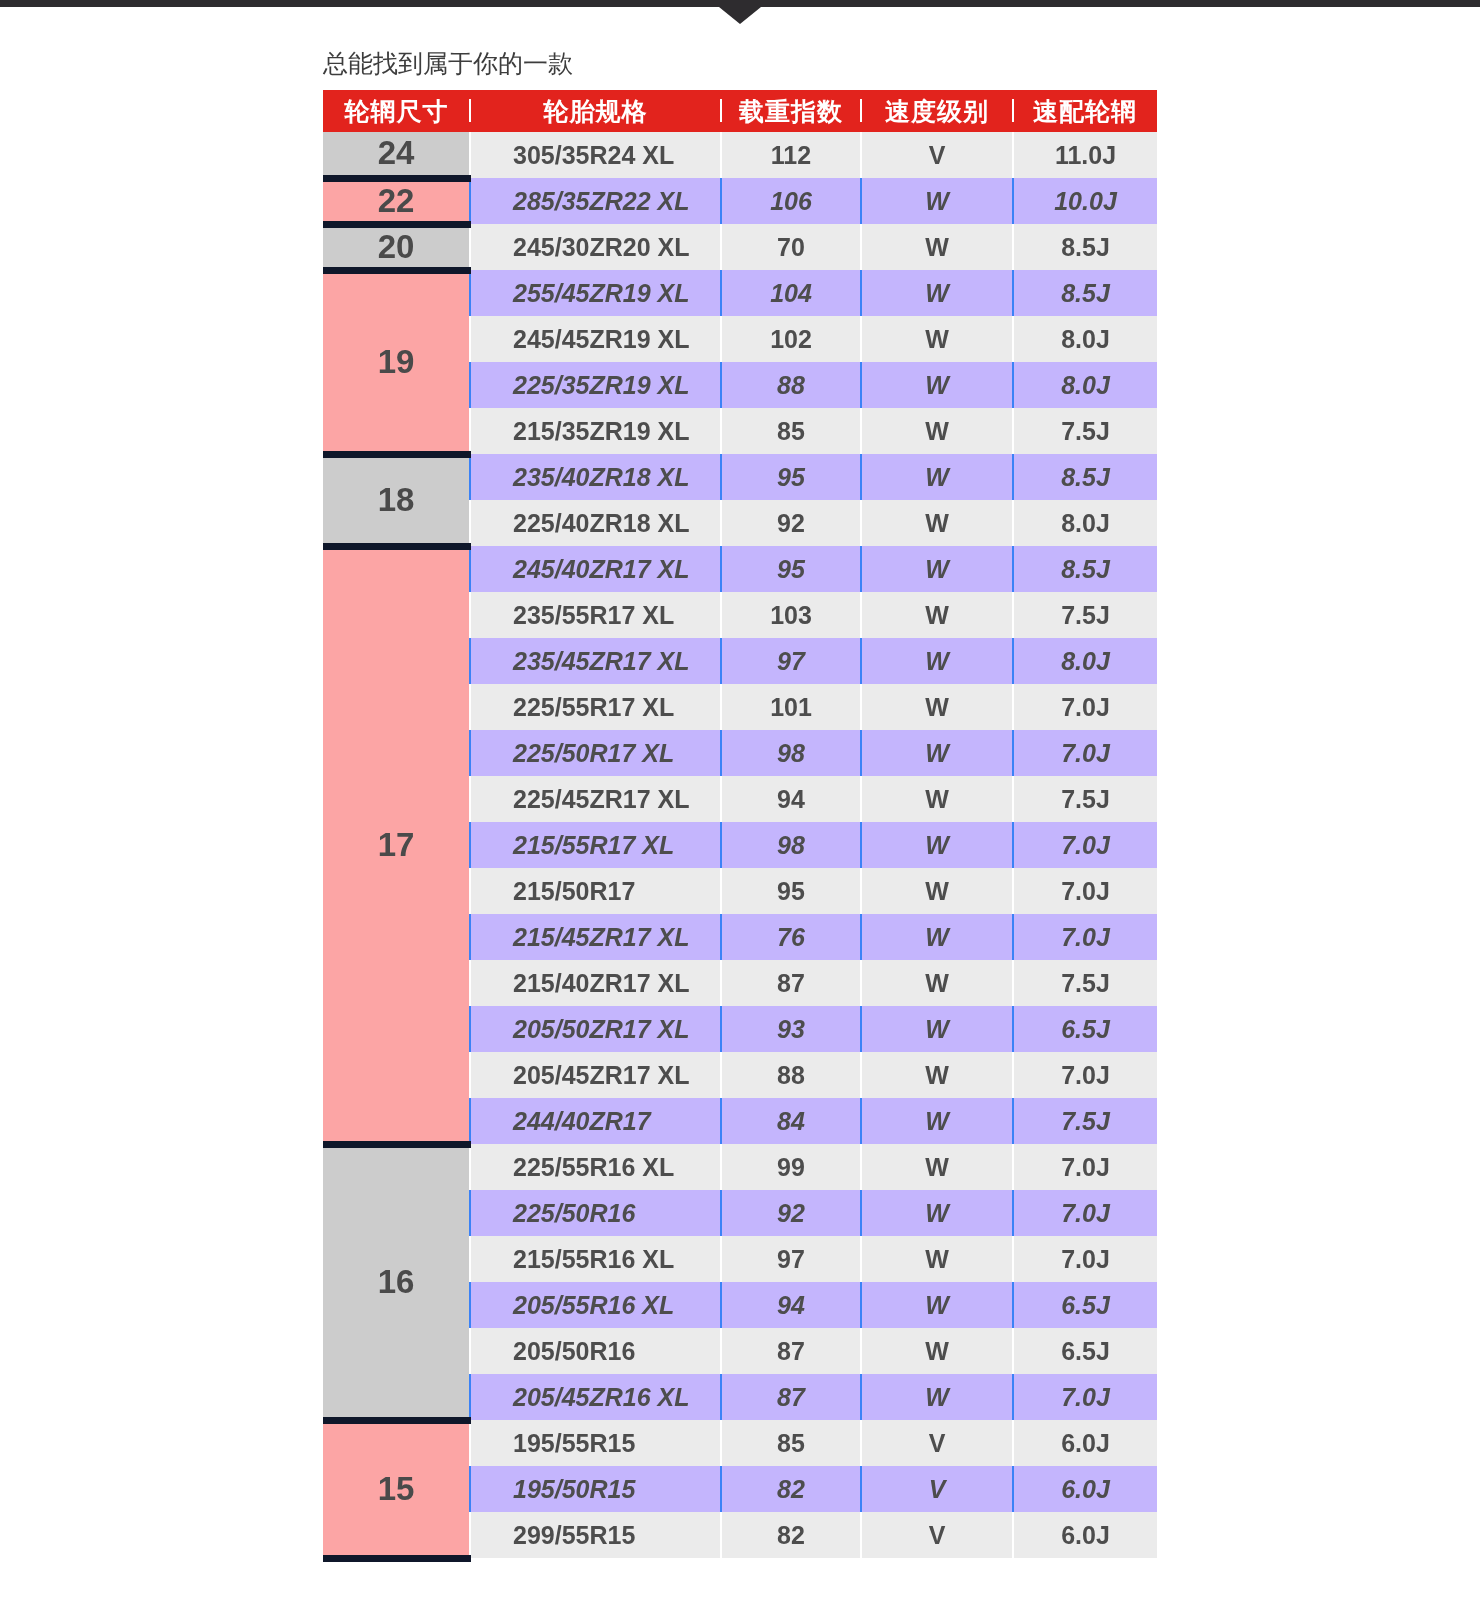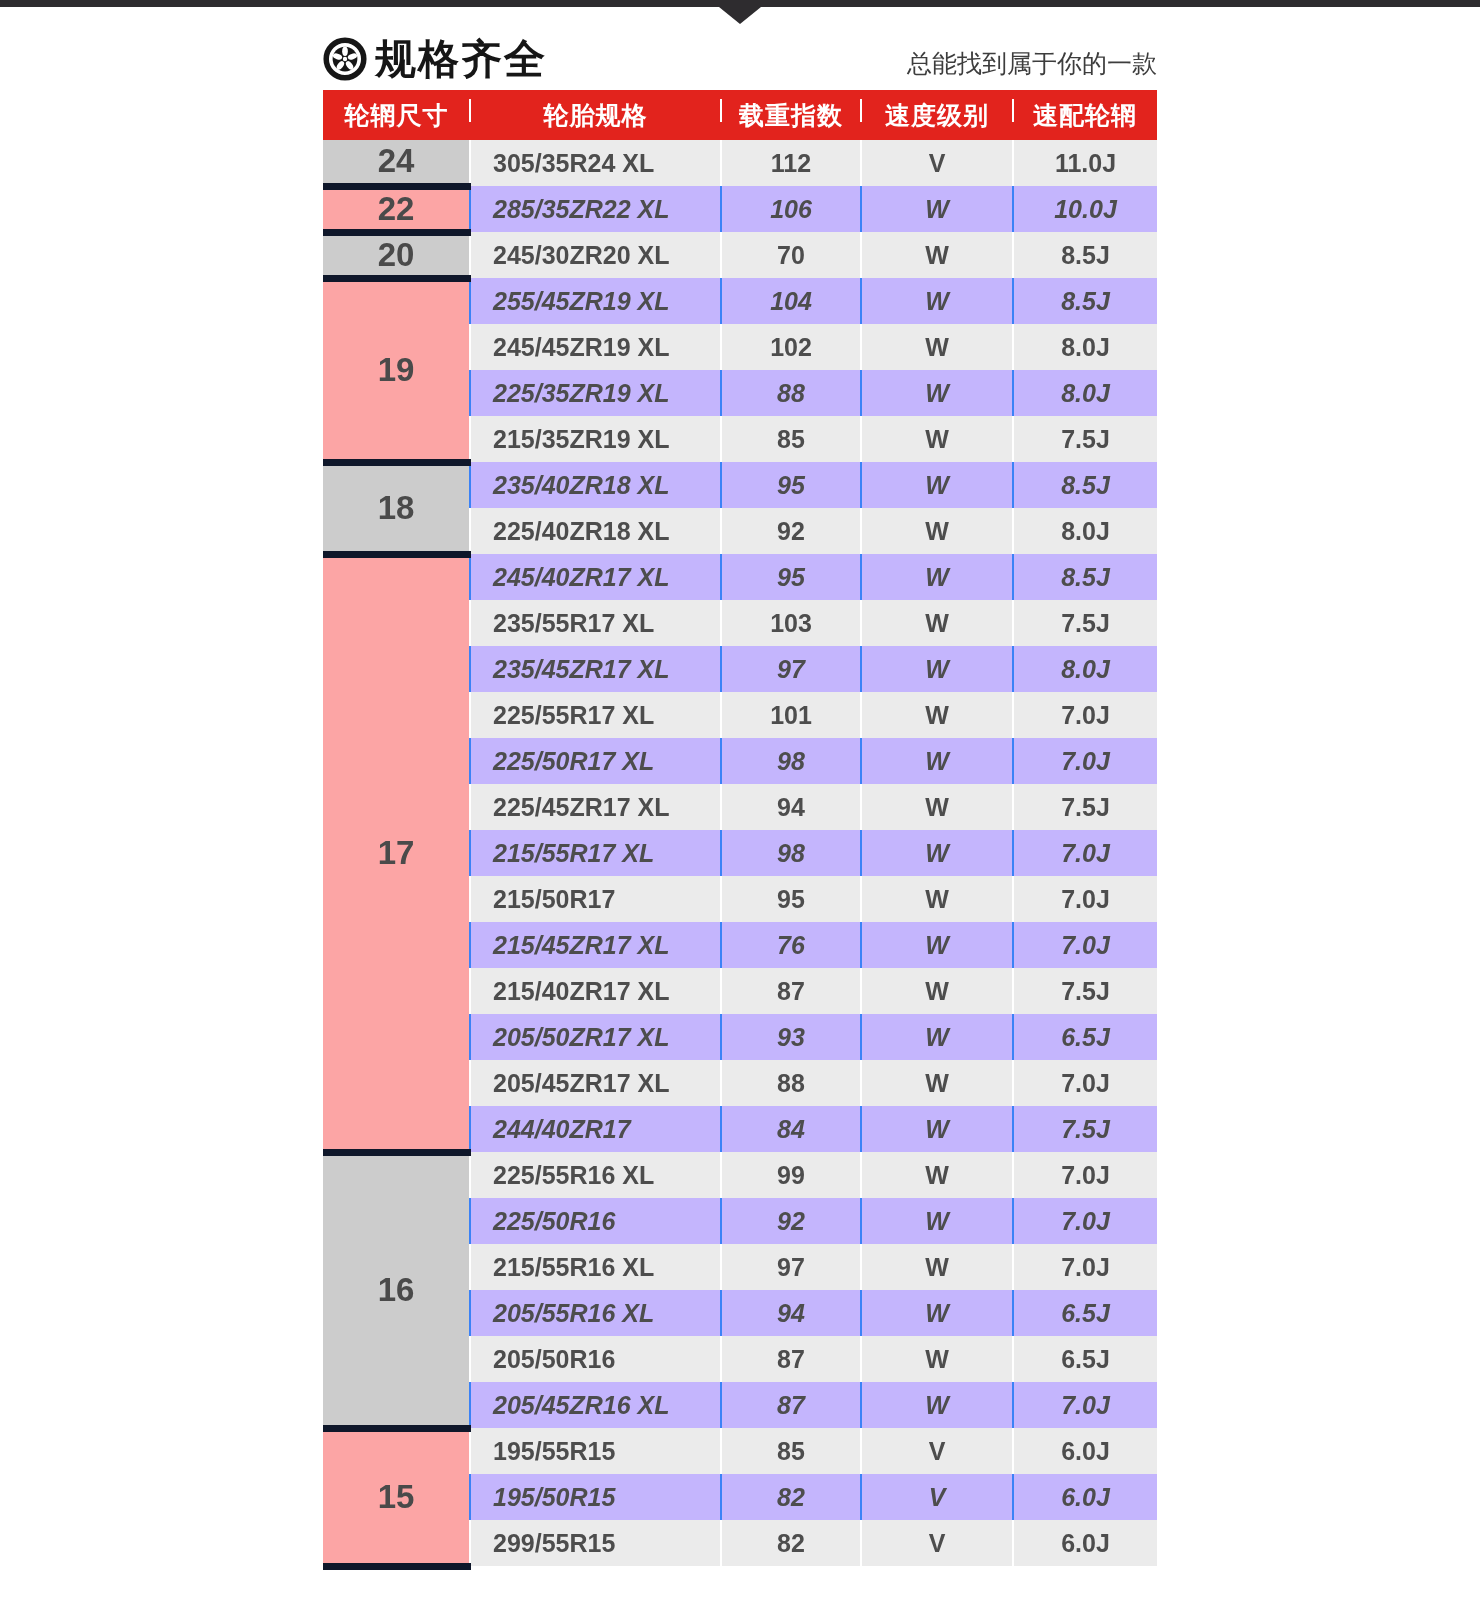--- a/index.html
+++ b/index.html
@@ -31,62 +31,47 @@
     letter-spacing: 2px; line-height: 1; margin: 0;
   }
   .page-subtitle { font-size: 25px; color: #3d3d3d; line-height: 1; padding-bottom: 5px; }
   
   table.spec-table {
     width: 834px; border-collapse: collapse; border-spacing: 0; table-layout: fixed;
   }
   thead th {
     background: #e2231d; color: #ffffff;
     font-size: 25px; font-weight: bold;
-    height: 50px; padding: 0; text-align: center;
+    height: 42px; padding: 0; text-align: center;
     position: relative; letter-spacing: 1px;
   }
   thead th:not(:first-child)::before {
     content: ""; position: absolute; left: -1px; top: 9px;
     width: 2px; height: 23px; background: #ffffff;
   }
   tbody td {
     height: 46px; padding: 0; text-align: center;
     font-size: 25px; font-weight: bold; color: #4d4d4d;
   }
   td.rim { font-size: 33px; color: #4a4a4a; border-bottom: 7px solid #0f172a; }
   td.rim.g-light { background: #cccccc; }
   td.rim.g-dark  { background: #fca5a5; }
   tr.odd  td.data { background: #ebebeb; border-left: 2px solid #ffffff; }
   tr.even td.data { background: #c4b5fd; border-left: 2px solid #3b82f6; font-style: italic; }
-  td.data.c0 { text-align: left; padding-left: 22px; }
+  td.data.c0 { text-align: left; padding-left: 42px; }
 </style>
 </head>
 <body>
 
 <div class="top-bar"></div>
 <div class="notch"></div>
 
 <div class="content">
 
   <div class="title-row">
-    <div class="title-left">
-      <svg class="wheel-icon" viewBox="0 0 48 48" aria-hidden="true">
-        <circle cx="24" cy="24" r="20.5" fill="none" stroke="#161616" stroke-width="6"></circle>
-        <circle cx="24" cy="24" r="13.5" fill="#161616"></circle>
-        <g fill="#ffffff">
-          <ellipse cx="24" cy="15.5" rx="3.1" ry="5.2"></ellipse>
-          <ellipse cx="24" cy="15.5" rx="3.1" ry="5.2" transform="rotate(72 24 24)"></ellipse>
-          <ellipse cx="24" cy="15.5" rx="3.1" ry="5.2" transform="rotate(144 24 24)"></ellipse>
-          <ellipse cx="24" cy="15.5" rx="3.1" ry="5.2" transform="rotate(216 24 24)"></ellipse>
-          <ellipse cx="24" cy="15.5" rx="3.1" ry="5.2" transform="rotate(288 24 24)"></ellipse>
-        </g>
-        <circle cx="24" cy="24" r="2.4" fill="#ffffff"></circle>
-      </svg>
-      <h1 class="page-title">规格齐全</h1>
-    </div>
     <div class="page-subtitle">总能找到属于你的一款</div>
   </div>
 
   <table class="spec-table">
     <colgroup>
       <col style="width:147px">
         <col style="width:251px">
         <col style="width:140px">
         <col style="width:152px">
         <col style="width:144px">

